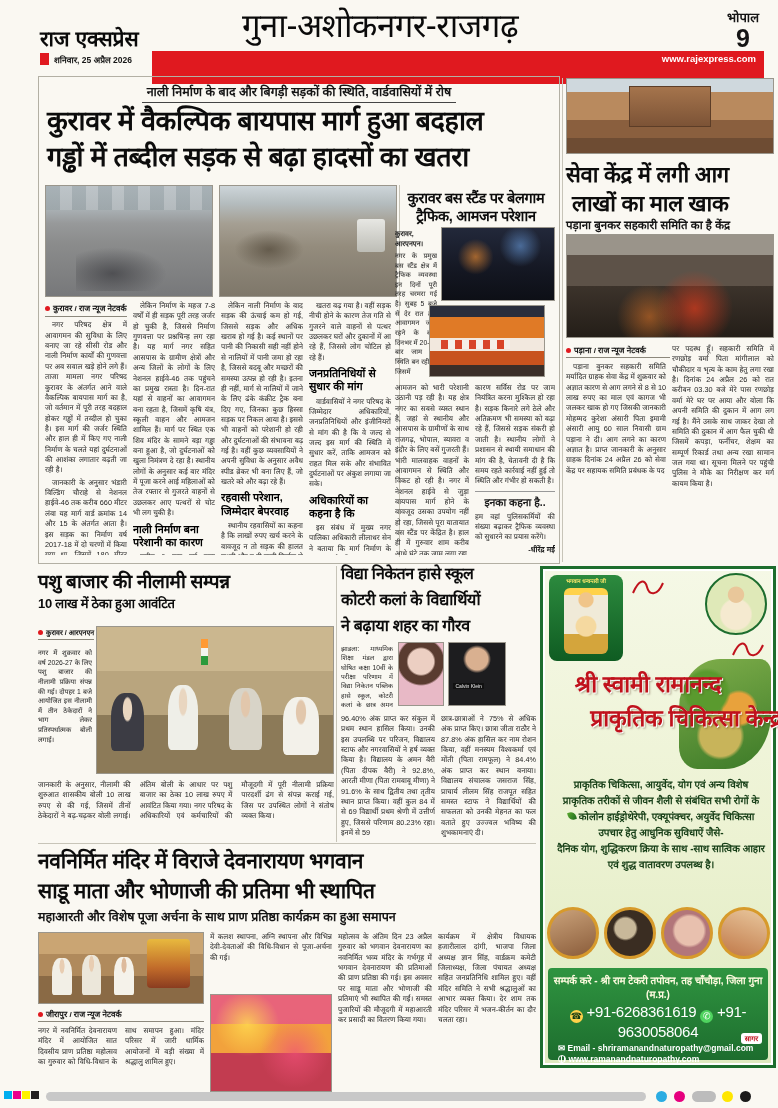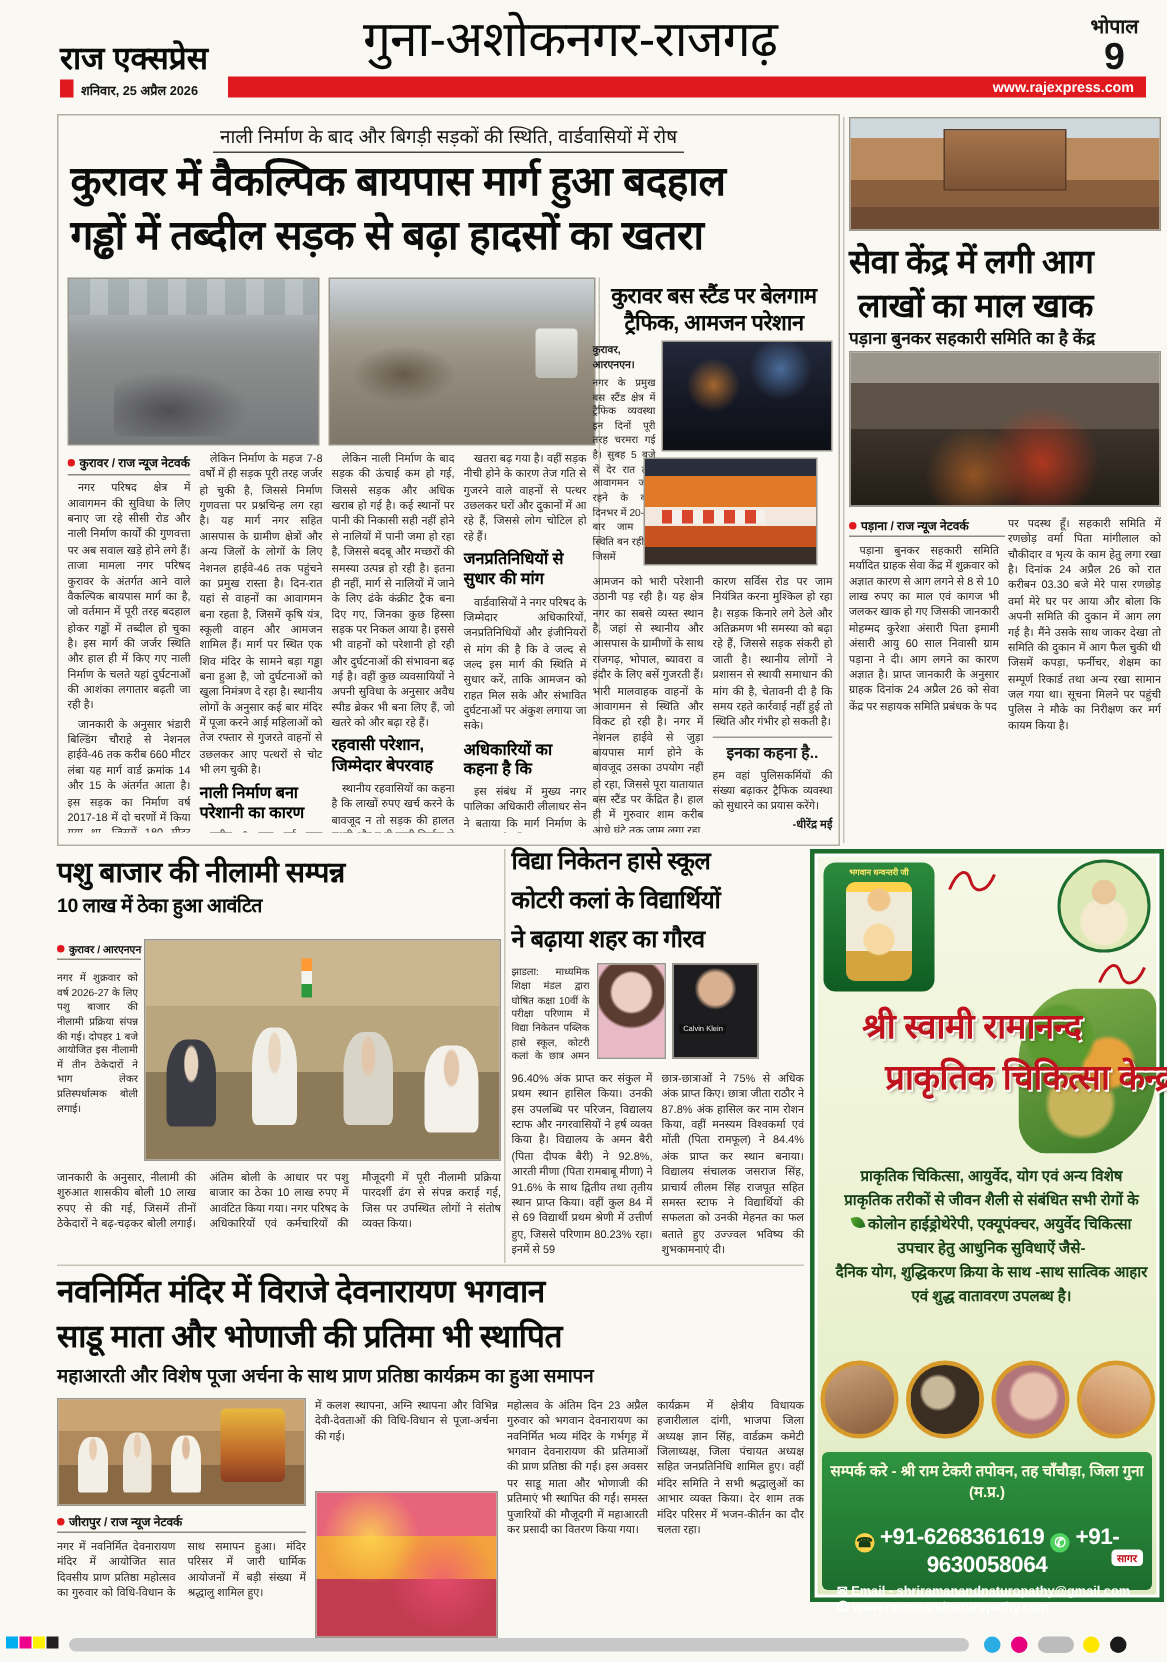--- a/index.html
+++ b/index.html
@@ -18,21 +18,21 @@
   .bodytxt p{margin:0 0 2px;text-indent:7px;}
   .subhead{font-weight:800;font-size:10.8px;line-height:1.22;margin:4px 0 3px;text-align:left;text-indent:0;color:#000;}
   .byline{font-size:8px;font-weight:700;color:#111;border-bottom:1px solid #8c887c;padding-bottom:2px;margin-bottom:3px;white-space:nowrap;}
   .dot{display:inline-block;width:5px;height:5px;border-radius:50%;background:var(--red);margin-right:3px;}
   .hl{font-weight:800;color:#0c0c0c;letter-spacing:-0.3px;}
   .vrule{position:absolute;width:1px;background:var(--rule);}
   .hrule{position:absolute;height:1px;background:var(--rule);}
   
   .masthead{font-size:21px;font-weight:800;color:#0a0a0a;}
   .edition{font-size:33px;font-weight:400;text-align:center;color:#0a0a0a;letter-spacing:-0.5px;}
-  .redbar{background:var(--red);height:14px;}
+  .redbar{background:var(--red);height:33px;}
   .site{position:absolute;right:8px;top:0;height:15px;line-height:15px;color:#fff;font-weight:700;font-size:9.5px;}
   
   .quotebox{border-top:1px solid #999;margin-top:4px;padding-top:3px;}
   .qtitle{font-weight:800;font-size:10.5px;text-align:center;margin-bottom:2px;}
   .qtext{font-size:7.2px;line-height:1.45;text-align:justify;}
   .qby{font-size:7.6px;font-weight:800;text-align:right;margin-top:2px;}
   
   .ad{border:3px solid var(--adgreen);background:linear-gradient(180deg,#f5f8e6 0%,#ecf2d2 55%,#dfeac0 100%);box-shadow:inset 0 0 0 2px #ffffff;}
   .ad-title{font-weight:800;color:#c0121c;text-align:center;font-size:23px;text-shadow:1px 1px 0 #fff,2px 2px 2px rgba(60,30,0,.35);letter-spacing:-0.3px;position:relative;z-index:3;}
   .ad-line{font-size:10px;font-weight:700;color:#173f17;text-align:center;line-height:1.6;position:relative;z-index:3;}
@@ -56,21 +56,21 @@
     <div style="font-size:13px;font-weight:800;">भोपाल</div>
     <div style="font-size:25px;font-weight:800;line-height:1;">9</div>
   </div>
   <div class="abs redbar" style="left:152px;top:51px;width:612px;">
     <span class="site">www.rajexpress.com</span>
   </div>
 
   <div class="abs" style="left:38px;top:76px;width:522px;height:488px;border:1px solid #b3b0a4;">
 
     <div style="text-align:center;margin-top:5px;">
-      <span style="display:inline-block;font-size:12.5px;font-weight:400;border-bottom:1px solid #444;padding:0 5px 2px;">नाली निर्माण के बाद और बिगड़ी सड़कों की स्थिति, वार्डवासियों में रोष</span>
+      <span style="display:inline-block;font-size:12.5px;font-weight:700;border-bottom:1px solid #444;padding:0 5px 2px;">नाली निर्माण के बाद और बिगड़ी सड़कों की स्थिति, वार्डवासियों में रोष</span>
     </div>
     <div class="hl" style="position:absolute;left:8px;top:24px;font-size:27px;">कुरावर में वैकल्पिक बायपास मार्ग हुआ बदहाल</div>
     <div class="hl" style="position:absolute;left:8px;top:60px;font-size:27px;">गड्ढों में तब्दील सड़क से बढ़ा हादसों का खतरा</div>
 
     <div class="photo" style="left:6px;top:108px;width:168px;height:112px;background:linear-gradient(180deg,#c8d2d8 0%,#aeb6ba 18%,#97999a 34%,#8b8c8c 52%,#77787a 100%);">
       <div style="position:absolute;left:18%;top:55%;width:55%;height:40%;background:radial-gradient(ellipse at 40% 60%, rgba(40,40,45,.55), rgba(40,40,45,0) 70%);"></div>
       <div style="position:absolute;left:0;top:0;width:100%;height:22%;background:repeating-linear-gradient(90deg,#9aa4a8 0 14px,#b9bfc2 14px 26px);opacity:.7;"></div>
     </div>
     <div class="photo" style="left:180px;top:108px;width:178px;height:112px;background:linear-gradient(180deg,#cdd5d9 0%,#b4bcbe 16%,#a59f93 34%,#948c7d 55%,#7e776a 100%);">
       <div style="position:absolute;left:8%;top:40%;width:40%;height:35%;background:radial-gradient(ellipse, rgba(70,60,45,.6), rgba(70,60,45,0) 70%);"></div>
@@ -253,21 +253,21 @@
 
     <div style="position:absolute;left:0;top:338px;width:100%;display:flex;justify-content:center;gap:5px;">
       <div class="circ" style="background:linear-gradient(160deg,#caa27a,#8a5c3a);"></div>
       <div class="circ" style="background:radial-gradient(circle at 40% 40%, #c8b89a 0 26%, #3a2d22 32%);"></div>
       <div class="circ" style="background:radial-gradient(circle at 55% 45%, #e8c0ae 0 40%, #b2767a 48%);"></div>
       <div class="circ" style="background:linear-gradient(200deg,#e9c89e,#c07848);"></div>
     </div>
 
     <div class="adfoot">
       <div style="font-size:10px;font-weight:800;color:#fffbe0;">सम्पर्क करे - श्री राम टेकरी तपोवन, तह चाँचौड़ा, जिला गुना (म.प्र.)</div>
-      <div style="font-size:15px;font-weight:700;margin-top:15px;letter-spacing:-0.3px;">
+      <div style="font-size:15px;font-weight:400;margin-top:2px;letter-spacing:-0.3px;">
         <span class="icon-circle">☎</span>
         <span>+91-6268361619</span>
         <span class="icon-circle icon-wa">✆</span>
         <span>+91-9630058064</span>
       </div>
       <div style="font-size:8.5px;font-weight:700;margin-top:3px;text-align:left;padding-left:10px;">
         <span>✉</span>
         <span>Email - shriramanandnaturopathy@gmail.com</span>
       </div>
       <div style="font-size:8.5px;font-weight:700;margin-top:1px;text-align:left;padding-left:10px;">

